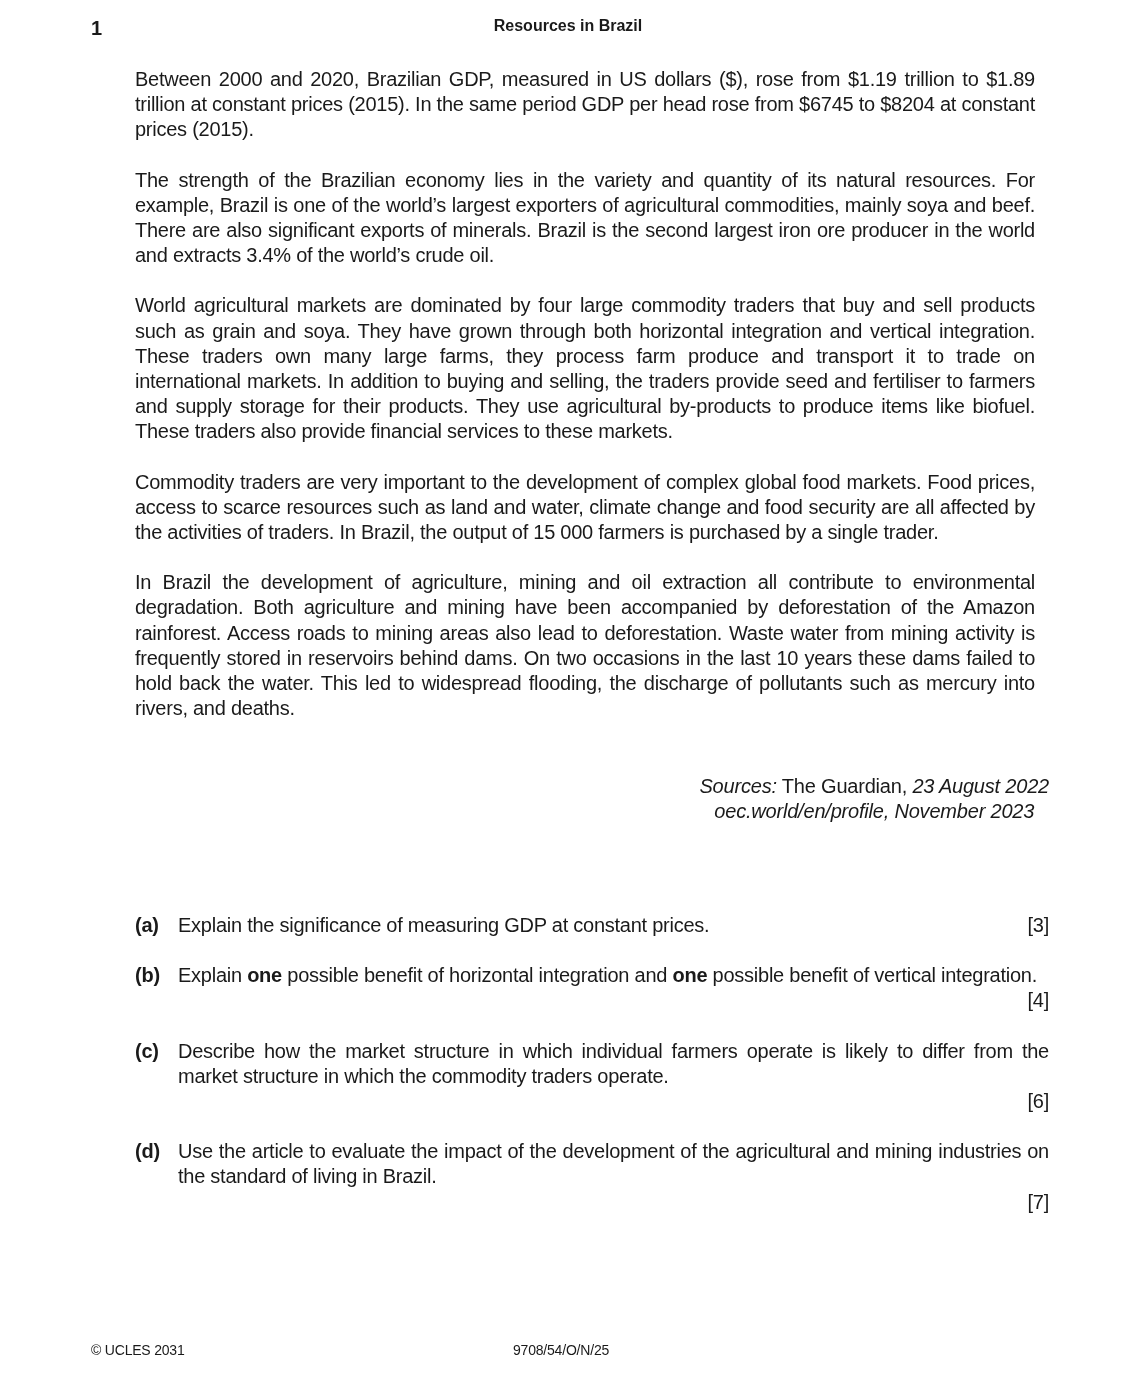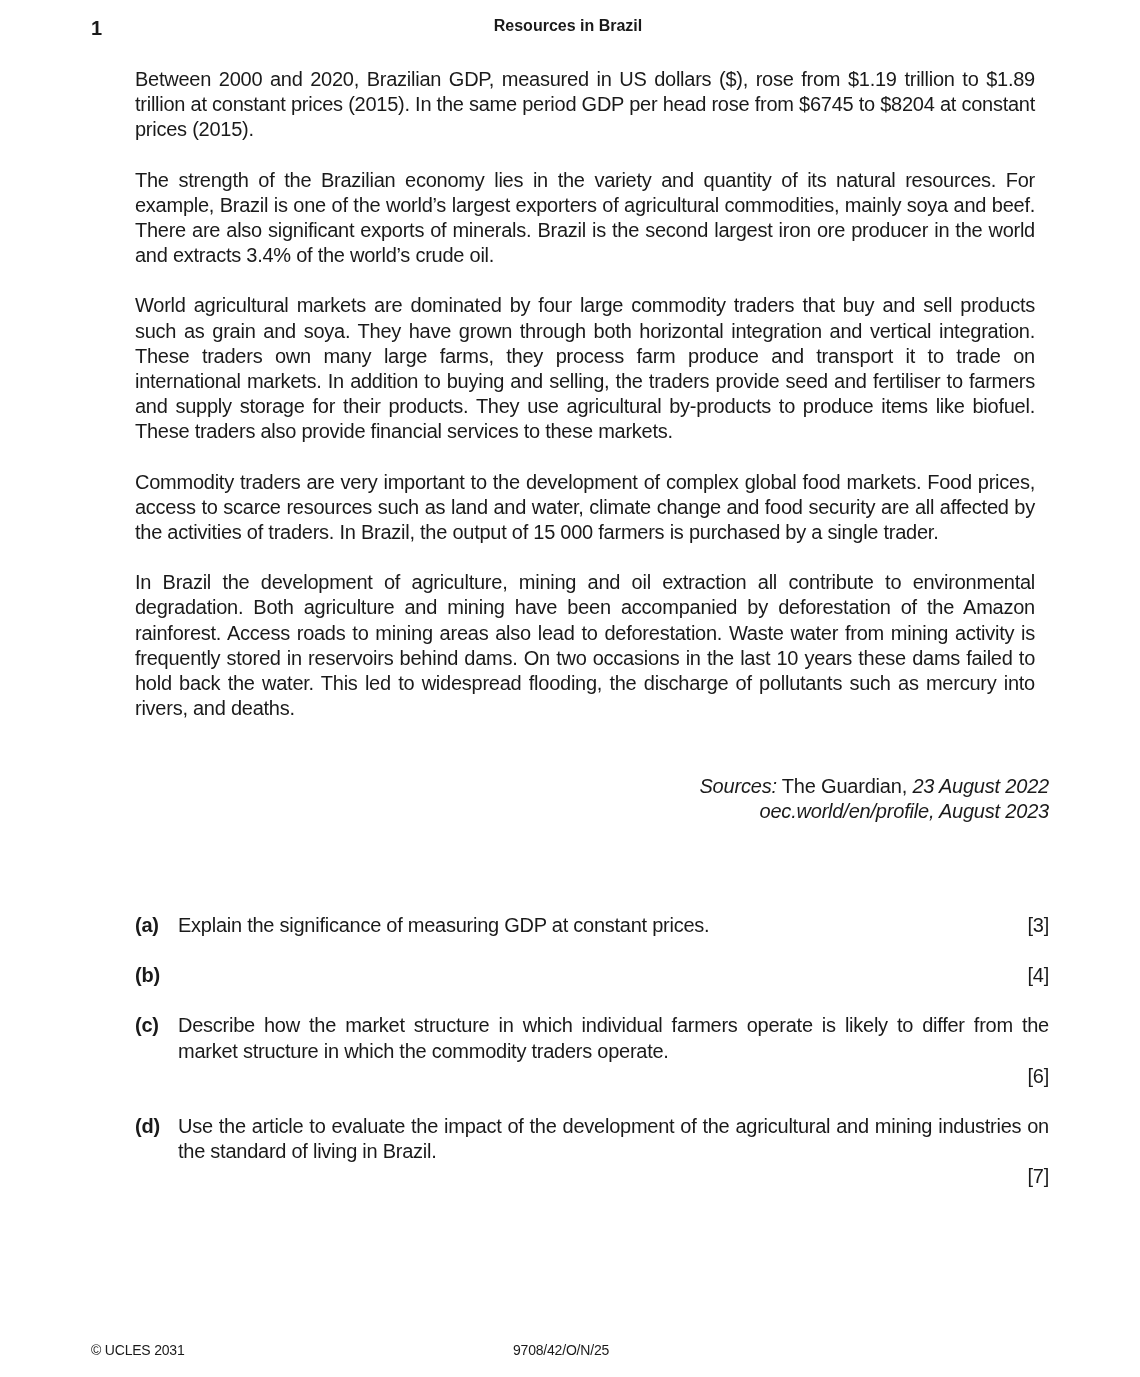--- a/index.html
+++ b/index.html
@@ -7,21 +7,21 @@
     width: 1140px; height: 1377px; position: relative; overflow: hidden;
     font-family: "Liberation Sans", sans-serif; color: #1a1a1a;
   }
   .qnum { position: absolute; left: 91px; top: 17px; font-size: 20px; font-weight: bold; }
   .title { position: absolute; left: 0; width: 1136px; top: 17px; text-align: center; font-size: 16px; font-weight: bold; }
   .article { position: absolute; left: 135px; width: 914px; top: 67px; }
   .para {
     margin: 0 14px 25px 0; font-size: 20px; line-height: 25.2px;
     text-align: justify; text-align-last: left; letter-spacing: -0.25px;
   }
-  .sources { position: absolute; right: 91px; top: 774px; text-align: right; font-size: 20px; line-height: 25px; font-style: italic; letter-spacing: -0.2px; }
+  .sources { position: absolute; right: 91px; top: 774px; text-align: center; font-size: 20px; line-height: 25px; font-style: italic; letter-spacing: -0.2px; }
   .sources .upright { font-style: normal; }
   .questions { position: absolute; left: 135px; width: 914px; top: 900px; }
   .q { position: relative; padding-left: 43px; font-size: 20px; line-height: 25.2px; letter-spacing: -0.25px; }
   .q .label { position: absolute; left: 0; top: 0; font-weight: bold; }
   .q .text { text-align: justify; text-align-last: left; padding-right: 0; }
   .q .marks { text-align: right; }
   .q.single .text { padding-right: 40px; margin-top: 13px; }
   .q.single .marks { position: absolute; right: 0; top: 0; }
   .q b { font-weight: bold; }
   #qa { margin-bottom: 25px; }
@@ -39,39 +39,40 @@
 <div class="article">
   <p class="para">Between 2000 and 2020, Brazilian GDP, measured in US dollars ($), rose from $1.19 trillion to $1.89 trillion at constant prices (2015). In the same period GDP per head rose from $6745 to $8204 at constant prices (2015).</p>
   <p class="para">The strength of the Brazilian economy lies in the variety and quantity of its natural resources. For example, Brazil is one of the world’s largest exporters of agricultural commodities, mainly soya and beef. There are also significant exports of minerals. Brazil is the second largest iron ore producer in the world and extracts 3.4% of the world’s crude oil.</p>
   <p class="para">World agricultural markets are dominated by four large commodity traders that buy and sell products such as grain and soya. They have grown through both horizontal integration and vertical integration. These traders own many large farms, they process farm produce and transport it to trade on international markets. In addition to buying and selling, the traders provide seed and fertiliser to farmers and supply storage for their products. They use agricultural by-products to produce items like biofuel. These traders also provide financial services to these markets.</p>
   <p class="para">Commodity traders are very important to the development of complex global food markets. Food prices, access to scarce resources such as land and water, climate change and food security are all affected by the activities of traders. In Brazil, the output of 15 000 farmers is purchased by a single trader.</p>
   <p class="para">In Brazil the development of agriculture, mining and oil extraction all contribute to environmental degradation. Both agriculture and mining have been accompanied by deforestation of the Amazon rainforest. Access roads to mining areas also lead to deforestation. Waste water from mining activity is frequently stored in reservoirs behind dams. On two occasions in the last 10 years these dams failed to hold back the water. This led to widespread flooding, the discharge of pollutants such as mercury into rivers, and deaths.</p>
 </div>
 
 <div class="sources">
   <div><span>Sources:</span><span class="upright"> The Guardian,</span><span> 23 August 2022</span></div>
-  <div>oec.world/en/profile, August 2023</div>
+  <div>oec.world/en/profile, November 2023</div>
 </div>
 
 <div class="questions">
   <div class="q single" id="qa">
     <span class="label">(a)</span>
     <div class="text">Explain the significance of measuring GDP at constant prices.</div>
     <div class="marks">[3]</div>
   </div>
   <div class="q" id="qb">
     <span class="label">(b)</span>
+    <div class="text"><span>Explain </span><b>one</b><span> possible benefit of horizontal integration and </span><b>one</b><span> possible benefit of vertical integration.</span></div>
     <div class="marks">[4]</div>
   </div>
   <div class="q" id="qc">
     <span class="label">(c)</span>
     <div class="text">Describe how the market structure in which individual farmers operate is likely to differ from the market structure in which the commodity traders operate.</div>
     <div class="marks">[6]</div>
   </div>
   <div class="q" id="qd">
     <span class="label">(d)</span>
     <div class="text">Use the article to evaluate the impact of the development of the agricultural and mining industries on the standard of living in Brazil.</div>
     <div class="marks">[7]</div>
   </div>
 </div>
 
 <div class="footer-left">© UCLES 2031</div>
-<div class="footer-center">9708/42/O/N/25</div>
+<div class="footer-center">9708/54/O/N/25</div>
 
 </body></html>

